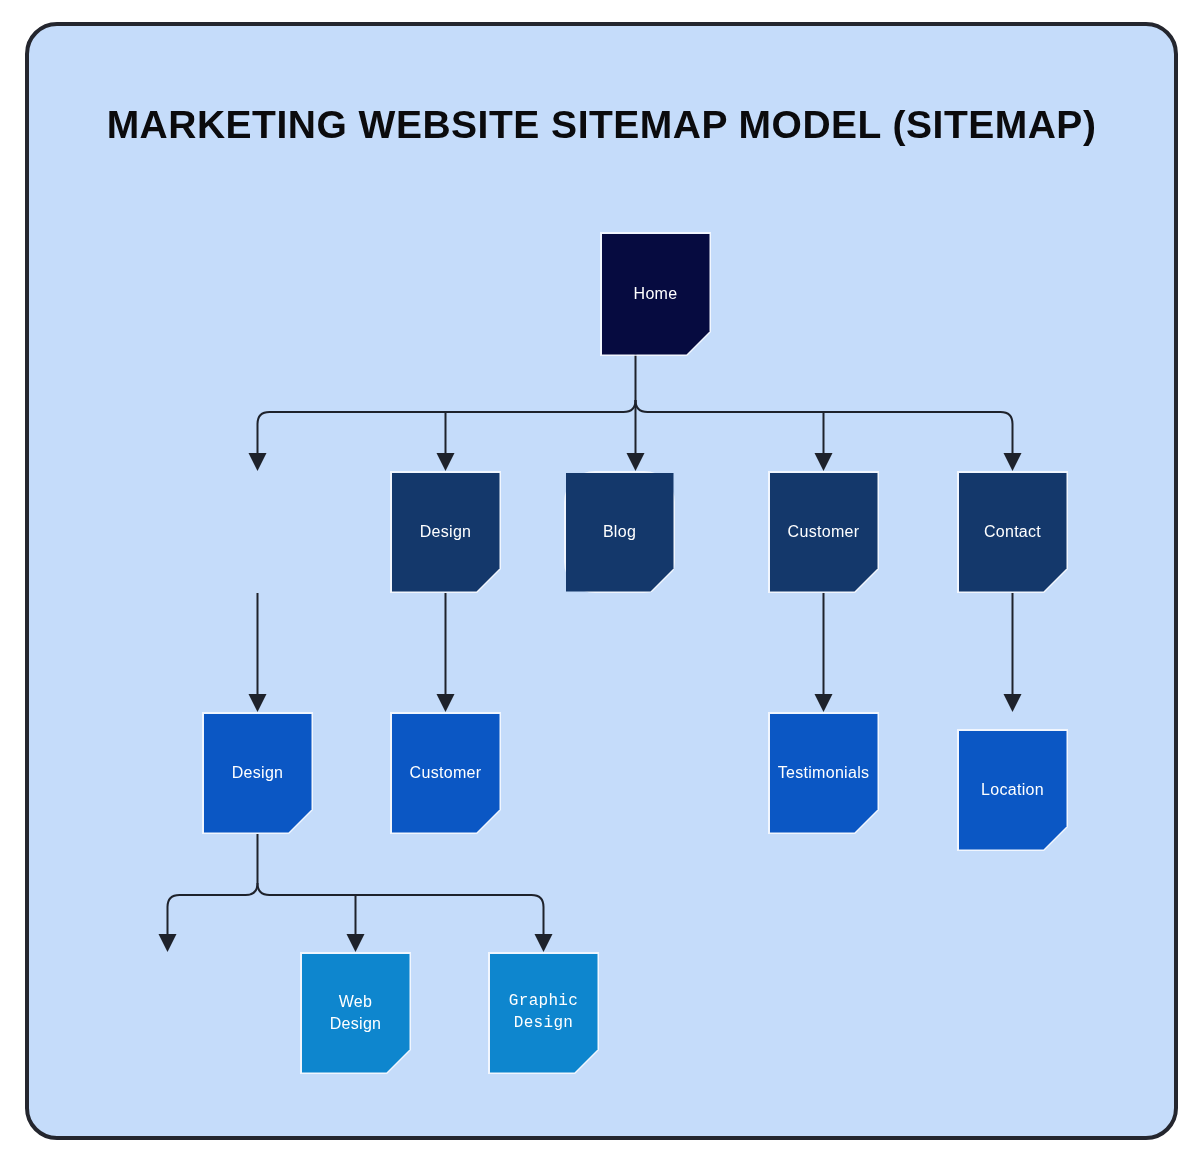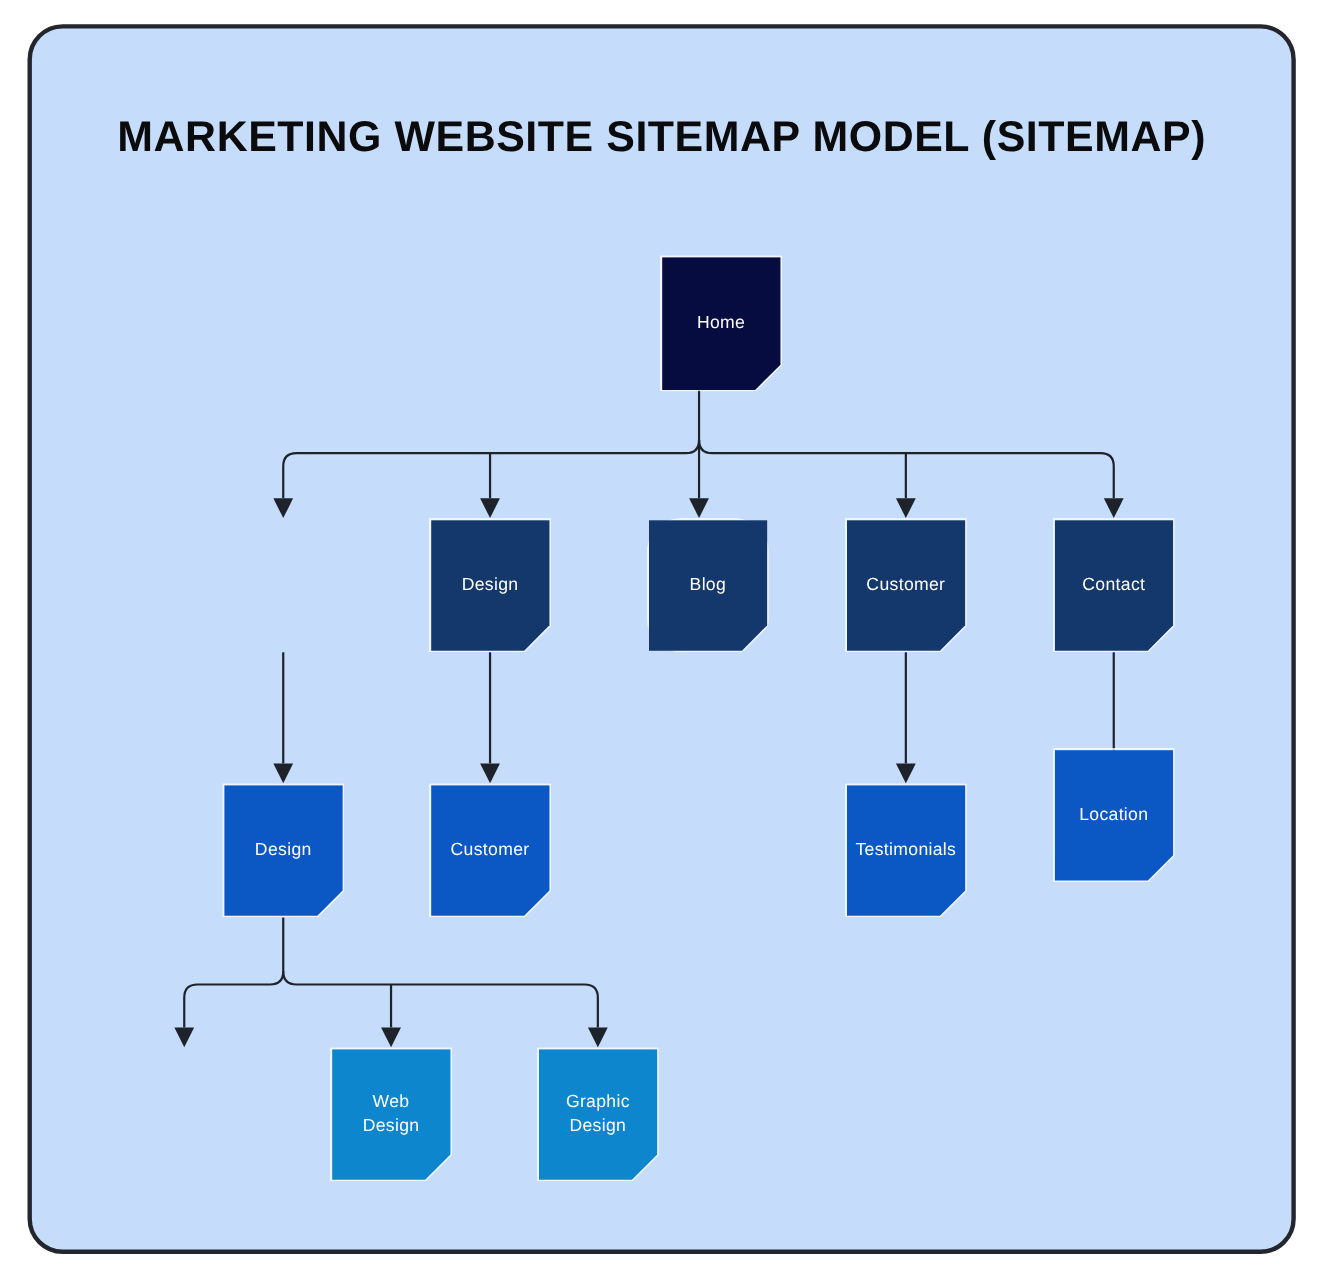--- a/index.html
+++ b/index.html
@@ -86,30 +86,30 @@
   }
   .lvl1 { background: var(--level1-color, #060b40); }
   .lvl2 { background: var(--level2-color, #14386b); }
   .lvl3 { background: var(--level3-color, #0b57c4); }
   .lvl4 { background: var(--level4-color, #0e86ce); }
 
   
   .pos-home          { left: 580px;  top: 232px; height: 124px; margin-left: 20px; }
   .pos-services      { left: 202px;  top: 471px; }
   .pos-about         { left: 390px;  top: 471px; }
-  .pos-blog          { left: 588px;  top: 471px; border-radius: 31px; }
+  .pos-blog          { left: 564px;  top: 471px; border-radius: 31px; }
   .pos-customer      { left: 768px;  top: 471px; }
   .pos-contact       { left: 957px;  top: 471px; }
   .pos-design        { left: 202px;  top: 712px; }
   .pos-portfolio     { left: 390px;  top: 712px; }
   .pos-testimonials  { left: 768px;  top: 712px; }
-  .pos-location      { left: 957px;  top: 680px; }
+  .pos-location      { left: 957px;  top: 729px; }
   .pos-print-design  { left: 112px;  top: 952px; }
   .pos-web-design    { left: 300px;  top: 952px; }
-  .pos-graphic-design{ left: 488px;  top: 952px; }
+  .pos-graphic-design{ left: 488px;  top: 952px; font-family: Liberation Mono, monospace; }
 </style>
 </head>
 <body>
 
 <div class="stage">
   <div class="card"></div>
 
   <div class="title">MARKETING WEBSITE SITEMAP MODEL (SITEMAP)</div>
 
   <svg class="connector-layer" viewBox="0 0 1200 1162" xmlns="http://www.w3.org/2000/svg">

